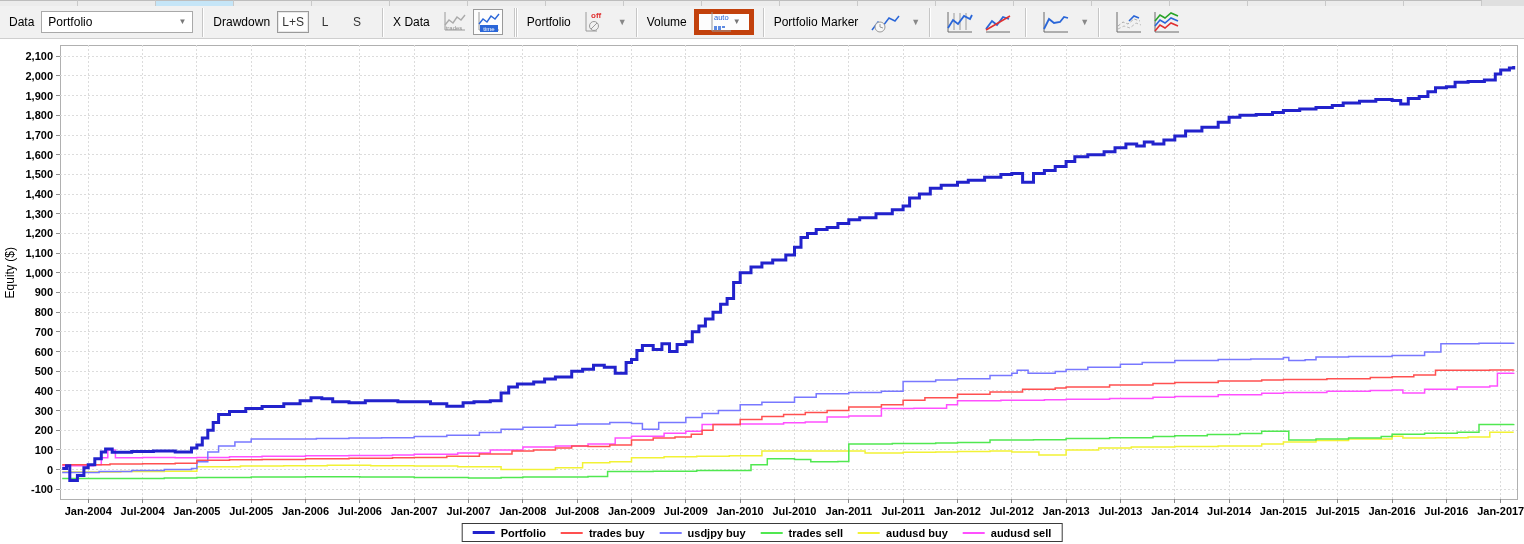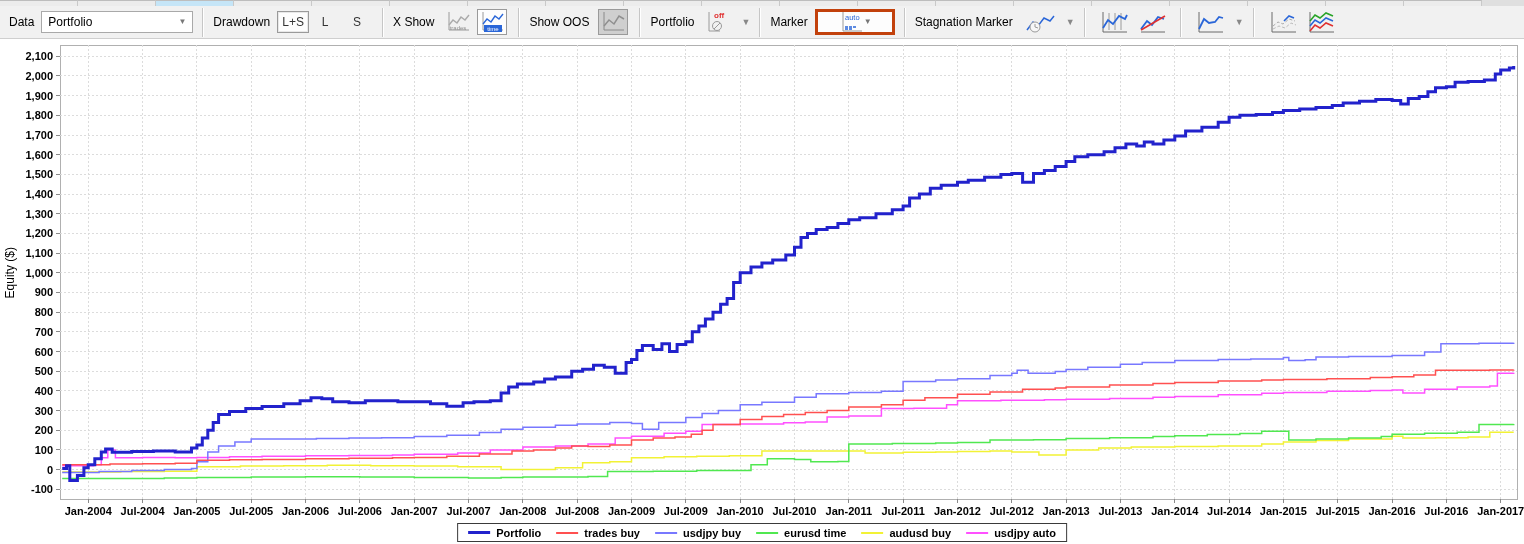--- a/index.html
+++ b/index.html
@@ -25,22 +25,22 @@
                 display:flex; align-items:center; padding:0 6px; cursor:default; }
   .select-box .sel-val { flex:1; font-size:12px; }
   .arrow { color:#777; font-size:8px; line-height:1; }
   .dir-opt { width:32px; text-align:center; font-size:12px; padding:3px 0; color:#333; }
   .dir-opt.selected { background:#fdfdfd; border:1px solid #9a9a9a; box-shadow:inset 0 0 0 1px #e8e8e8; }
   .icon-btn { width:30px; height:26px; display:flex; align-items:center; justify-content:center;
               margin:4px 2px; }
   .icon-btn.raised { background:#fdfdfd; border:1px solid #9a9a9a; }
   .icon-btn.pressed { background:#cfcfcf; border:1px solid #9a9a9a; }
   .drop-arrow { margin-left:6px; color:#888; font-size:9px; }
-  .vol-btn { display:flex; align-items:center; background:#fdfdfd; border:3px solid #c2410c;
-             height:26px; padding:0 20px; }
+  .vol-btn { display:flex; align-items:center; background:#fdfdfd; border:5px solid #c2410c;
+             height:26px; padding:0 8px; }
 
   
   .chart-region { position:absolute; top:39px; left:0; width:1524px; height:505px; background:#fff;padding-left:28px; }
   #chart-svg { position:absolute; top:0; left:0; }
 
   
   .legend { position:absolute; top:484px; left:50%; transform:translateX(-50%);
             display:flex; align-items:center; gap:15px; background:#fff;
             border:1px solid #3a3a3a; padding:3px 10px; height:19px;
             font-size:11px; font-weight:bold; white-space:nowrap; }
@@ -89,83 +89,74 @@
     <div class="tgroup">
       <span class="tlabel">Drawdown</span>
       <span class="dir-opt selected">L+S</span>
       <span class="dir-opt">L</span>
       <span class="dir-opt">S</span>
     </div>
 
     <div class="divider"></div>
 
     <div class="tgroup">
-      <span class="tlabel">X Show</span>
+      <span class="tlabel">X Data</span>
       <div class="icon-btn">
         <svg width="26" height="24" viewBox="0 0 26 24">
           <path d="M4 2 V20 M4 20 H24" stroke="#9a9a9a" fill="none"></path>
           <path d="M4 15 L8 10 L12 13 L16 7 L20 10 L24 5" stroke="#aaaaaa" stroke-width="1.4" fill="none"></path>
           <text x="13" y="20" font-size="6" fill="#8f8f8f" text-anchor="middle">trades</text>
         </svg>
       </div>
       <div class="icon-btn raised">
         <svg width="26" height="24" viewBox="0 0 26 24">
           <path d="M4 2 V20 M4 20 H24" stroke="#9a9a9a" fill="none"></path>
           <path d="M4 14 L8 9 L12 12 L16 6 L20 9 L24 4" stroke="#2a66d8" stroke-width="1.4" fill="none"></path>
           <rect x="5" y="15" width="18" height="7" fill="#2a66d8"></rect>
           <text x="14" y="21" font-size="6" fill="#ffffff" text-anchor="middle">time</text>
         </svg>
       </div>
     </div>
 
     <div class="divider"></div>
 
-    <div class="tgroup">
-      <span class="tlabel">Show OOS</span>
-      <div class="icon-btn pressed">
-        <svg width="26" height="24" viewBox="0 0 26 24">
-          <path d="M4 2 V20 M4 20 H24" stroke="#8a8a8a" fill="none"></path>
-          <path d="M4 16 L9 10 L14 14 L19 6 L24 9" stroke="#8f8f8f" stroke-width="1.5" fill="none"></path>
-        </svg>
-      </div>
-    </div>
 
     <div class="divider"></div>
 
     <div class="tgroup">
       <span class="tlabel">Portfolio</span>
       <div class="icon-btn">
         <svg width="28" height="26" viewBox="0 0 28 26">
           <path d="M5 3 V22 M5 22 H16" stroke="#9a9a9a" fill="none"></path>
           <text x="10" y="9" font-size="8" font-weight="bold" fill="#e03030">off</text>
           <circle cx="13" cy="17" r="4.5" stroke="#9a9a9a" fill="none"></circle>
           <path d="M10 20 L16 14" stroke="#9a9a9a" fill="none"></path>
         </svg>
       </div>
       <span class="drop-arrow">▼</span>
     </div>
 
     <div class="divider"></div>
 
     <div class="tgroup">
-      <span class="tlabel">Marker</span>
+      <span class="tlabel">Volume</span>
       <div class="vol-btn">
         <svg width="26" height="24" viewBox="0 0 26 24">
           <path d="M5 2 V21 M5 21 H24" stroke="#9a9a9a" fill="none"></path>
           <text x="7" y="10" font-size="7.5" fill="#2a66d8">auto</text>
           <path d="M7 17 h3 M11 17 h3 M15 17 h3 M7 19 h3 M11 19 h3" stroke="#2a66d8" stroke-width="1.6" fill="none"></path>
         </svg>
         <span class="arrow">▼</span>
       </div>
     </div>
 
     <div class="divider"></div>
 
     <div class="tgroup">
-      <span class="tlabel">Stagnation Marker</span>
+      <span class="tlabel">Portfolio Marker</span>
       <div class="icon-btn" style="width:36px">
         <svg width="32" height="24" viewBox="0 0 32 24">
           <path d="M3 20 L9 12 L14 16 L20 8 L26 11 L30 6" stroke="#2a66d8" stroke-width="1.5" fill="none"></path>
           <circle cx="11" cy="17" r="5" stroke="#9a9a9a" fill="#f7f7f7"></circle>
           <path d="M11 14 V17 L14 18" stroke="#9a9a9a" fill="none"></path>
         </svg>
       </div>
       <span class="drop-arrow">▼</span>
     </div>
 
@@ -391,26 +382,26 @@
         <span class="legend-item">
           <span class="legend-swatch" style="border-top: 2px solid rgb(255, 80, 80);"></span>
           <span>trades buy</span>
         </span>
         <span class="legend-item">
           <span class="legend-swatch" style="border-top: 2px solid rgb(120, 120, 255);"></span>
           <span>usdjpy buy</span>
         </span>
         <span class="legend-item">
           <span class="legend-swatch" style="border-top: 2px solid rgb(80, 232, 80);"></span>
-          <span>eurusd time</span>
+          <span>trades sell</span>
         </span>
         <span class="legend-item">
           <span class="legend-swatch" style="border-top: 2px solid rgb(242, 242, 53);"></span>
           <span>audusd buy</span>
         </span>
         <span class="legend-item">
           <span class="legend-swatch" style="border-top: 2px solid rgb(255, 80, 255);"></span>
-          <span>usdjpy auto</span>
+          <span>audusd sell</span>
         </span>
       </div>
   </div>
 
 </div>
 
 </body></html>

